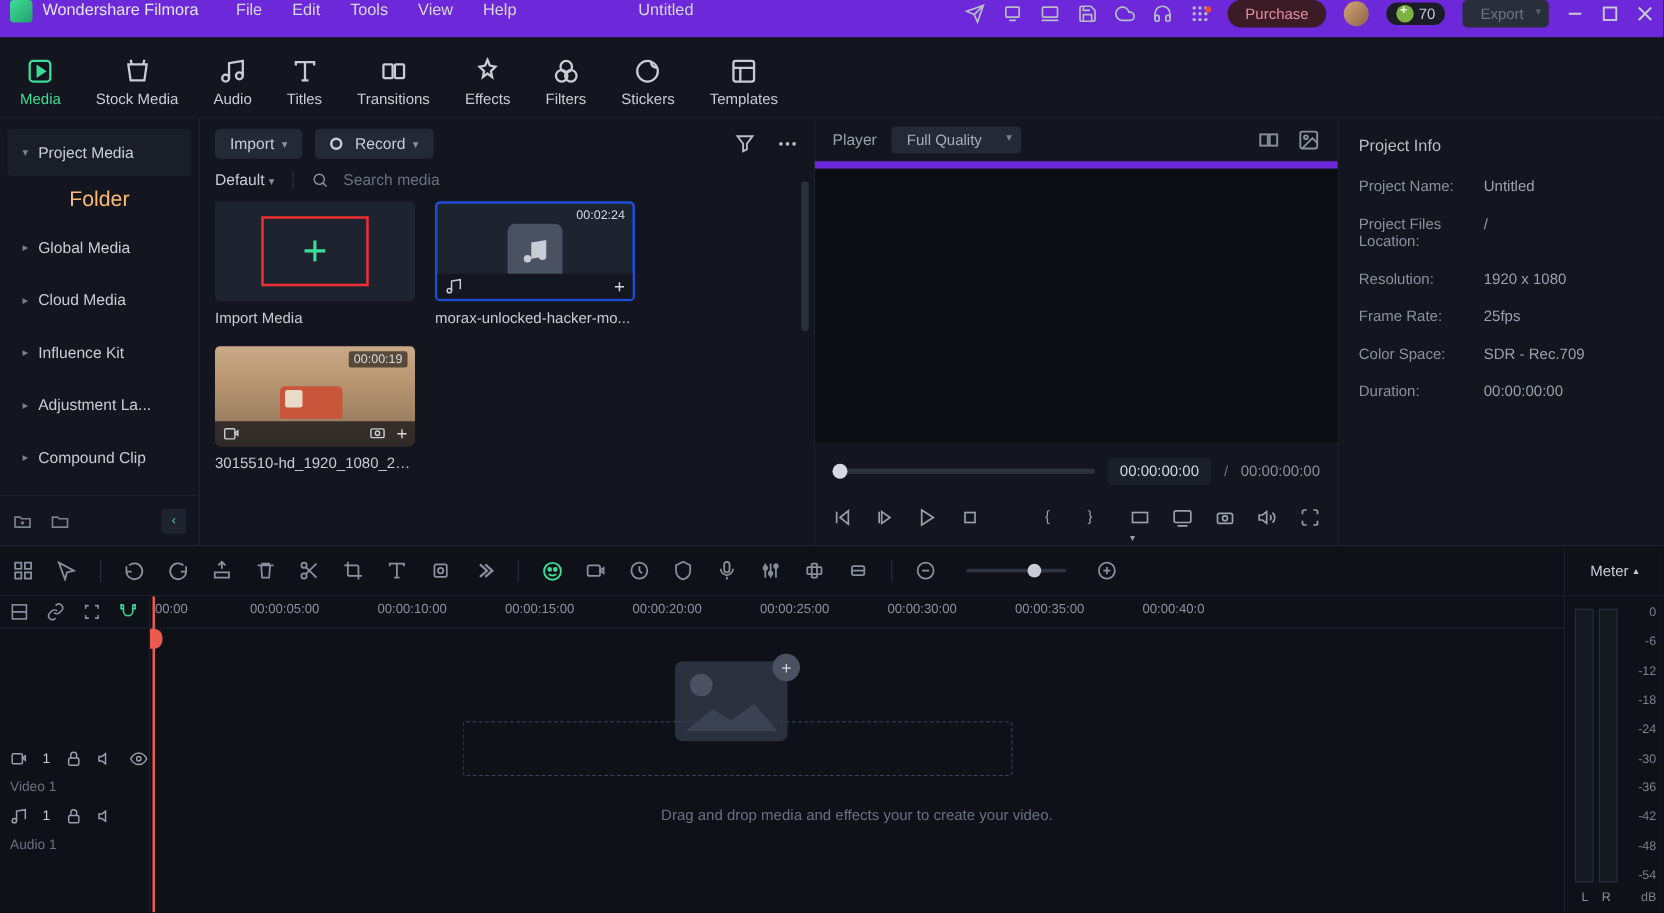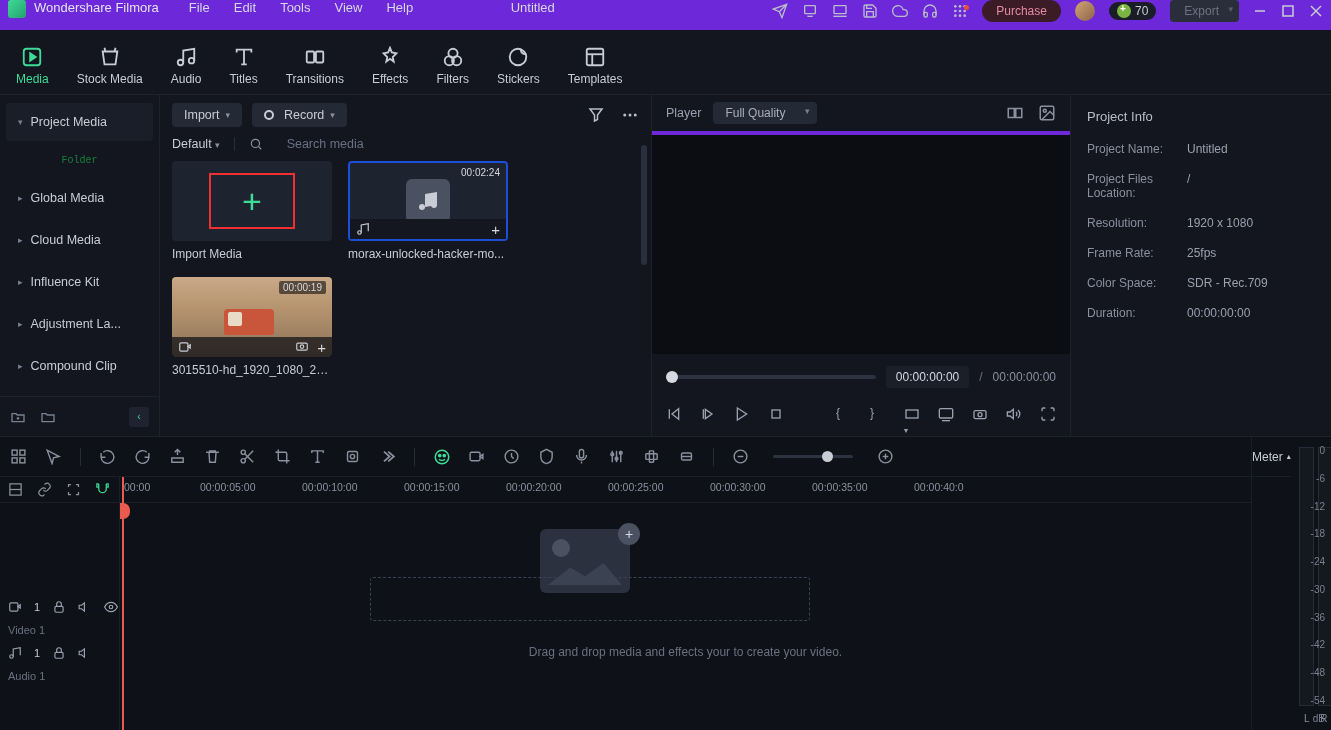--- a/index.html
+++ b/index.html
@@ -29,36 +29,36 @@
 .tab.active .ti { color:#3ddc97; }
 .tab.active .ti svg { stroke:#3ddc97; }
 .tab .tl { font-size:12px; color:#c8ccd4; }
 .tab.active .tl { color:#3ddc97; }
 
 .workspace { display:flex; height:341px; }
 .sidebar { width:160px; background:#13161f; border-right:1px solid #1e222d; padding-top:6px; display:flex;flex-direction:column;}
 .sb-row { height:38px; display:flex; align-items:center; padding:0 12px; cursor:pointer; font-size:12.5px; color:#c8ccd4; background:#1a1e29; margin:2px 6px; border-radius:4px;}
 .sb-row.plain{background:transparent;}
 .sb-row .chev { margin-right:8px; font-size:9px; color:#7a8090; }
-.sb-sub { height:34px;display:flex;align-items:center;justify-content:center;color:#15803d;font-size:10px;cursor:pointer;font-family:Liberation Mono, monospace;}
+.sb-sub { height:34px;display:flex;align-items:center;justify-content:center;color:#fdba74;font-size:17px;cursor:pointer;}
 .sb-spacer{flex:1;}
 .sb-bottom{height:40px;display:flex;align-items:center;gap:14px;padding:0 10px;border-top:1px solid #1e222d;}
 .sb-bottom .bico{width:16px;height:16px;color:#7a8090;cursor:pointer;}
 .sb-collapse{margin-left:auto;width:20px;height:20px;background:#1e232f;border-radius:3px;display:flex;align-items:center;justify-content:center;color:#3ddc97;font-size:10px;cursor:pointer;}
 
 .media-pane { flex:1; background:#13161f; padding:8px 12px; position:relative; }
 .mp-top { display:flex; align-items:center; gap:10px; margin-bottom:10px;}
 .pill { background:#242936; padding:5px 12px; border-radius:4px; display:flex; align-items:center; gap:6px; cursor:pointer; font-size:12.5px;}
 .pill .dd{font-size:9px;color:#8a909e;}
 .rec-dot { width:10px;height:10px;border:2px solid #c8ccd4;border-radius:50%;margin-right:4px;}
 .mp-top-right{margin-left:auto;display:flex;gap:16px;align-items:center;}
 .filter-ico,.more-ico{width:18px;height:18px;color:#b8bdc7;cursor:pointer;}
 .mp-row2{display:flex;align-items:center;gap:14px;margin-bottom:10px;}
 .default-dd{font-size:12.5px;color:#c8ccd4;cursor:pointer;}
-.search-wrap{display:flex;align-items:flex-end;gap:24px;padding-left:14px;border-left:1px solid #2a2f3d;}
+.search-wrap{display:flex;align-items:flex-end;gap:12px;padding-left:14px;border-left:1px solid #2a2f3d;}
 .search-wrap input{background:transparent;border:none;outline:none;color:#c8ccd4;font-size:12.5px;width:200px;}
 .search-wrap input::placeholder{color:#6a7080;}
 
 .thumbs { display:flex; flex-wrap:wrap; gap:16px; }
 .thumb-col{width:160px;}
 .thumb { width:160px; height:80px; background:#1e2330; border-radius:4px; position:relative; cursor:pointer; display:flex;align-items:center;justify-content:center;}
 .thumb.import { }
 .red-box{border:2px solid #f03030; width:86px;height:56px;display:flex;align-items:center;justify-content:center;}
 .plus{font-size:34px;color:#3ddc97;font-weight:200;line-height:1;}
 .thumb.sel{border:2px solid #1d4ed8;}
@@ -67,21 +67,21 @@
 .mus-ico{width:44px;height:44px;background:#4a5161;border-radius:6px;display:flex;align-items:center;justify-content:center;color:#c8ccd4;}
 .thumb-strip{position:absolute;bottom:0;left:0;right:0;height:20px;background:#14171f;display:flex;align-items:center;justify-content:space-between;padding:0 6px;}
 .thumb-name{font-size:12px;color:#c8ccd4;margin-top:6px;white-space:nowrap;overflow:hidden;text-overflow:ellipsis;}
 .vid-thumb { background:linear-gradient(180deg,#c9a988 0%,#b5936f 40%,#8a7258 100%); }
 .van{position:absolute;width:50px;height:26px;background:#c9553a;border-radius:4px 4px 2px 2px;bottom:22px;left:52px;}
 .van::before{content:"";position:absolute;width:14px;height:14px;background:#e8dcc8;border-radius:2px;top:3px;left:4px;}
 .vid-strip{position:absolute;bottom:0;left:0;right:0;height:20px;background:rgba(10,12,18,0.7);display:flex;align-items:center;justify-content:space-between;padding:0 6px;}
 .mp-scroll{position:absolute;right:4px;top:50px;width:6px;height:120px;background:#2a2f3d;border-radius:3px;}
 
 .player-pane { width:420px; background:#13161f; border-left:1px solid #1e222d; border-right:1px solid #1e222d; display:flex; flex-direction:column; }
-.pp-head{height:40px;display:flex;align-items:center;padding:0 14px;gap:12px;border-bottom:4px solid #6d28d9;text-align:center;}
+.pp-head{height:40px;display:flex;align-items:center;padding:0 14px;gap:12px;border-bottom:6px solid #6d28d9;text-align:center;}
 .pp-head .lbl{color:#9aa0ae;font-size:12.5px;}
 .quality-dd{background:#242936;padding:4px 32px 4px 12px;border-radius:4px;position:relative;color:#a9aebb;font-size:12px;cursor:pointer;}
 .quality-dd::after{content:"▾";position:absolute;right:8px;color:#7a8090;font-size:9px;}
 .pp-head-right{margin-left:auto;display:flex;gap:14px;}
 .grid-ico,.img-ico{width:18px;height:18px;color:#8a909e;cursor:pointer;}
 .preview { flex:1; background:#0b0d13; }
 .transport { height:46px; padding:0 14px; display:flex;align-items:center;gap:10px;}
 .seek{flex:1;height:4px;background:#2c3240;border-radius:2px;position:relative;}
 .seek::before{content:"";position:absolute;left:0;top:-4px;width:12px;height:12px;background:#d6d9e0;border-radius:50%;}
 .tc-box{background:#1b1f2a;padding:4px 10px;border-radius:3px;font-size:12px;color:#d6d9e0;}
@@ -119,21 +119,21 @@
 .ruler .tick{position:absolute;top:4px;font-size:10.5px;color:#8a909e;}
 .playhead{position:absolute;left:2px;top:0;bottom:0;width:2px;background:#ea5a4e;z-index:5;}
 .playhead::before{content:"";position:absolute;top:26px;left:-6px;width:14px;height:16px;background:#ea5a4e;border-radius:0 7px 7px 0;}
 .drop-zone{position:absolute;top:100px;left:250px;width:440px;height:44px;border:1px dashed #3a4152;border-radius:3px;}
 .drop-hint{position:absolute;top:168px;left:0;right:0;text-align:center;font-size:12px;color:#6a7080;}
 .drop-img{position:absolute;top:52px;left:420px;width:90px;height:64px;background:#2b313f;border-radius:6px;}
 .drop-img::before{content:"";position:absolute;width:18px;height:18px;background:#4a5161;border-radius:50%;top:10px;left:12px;}
 .drop-img::after{content:"";position:absolute;bottom:8px;left:8px;right:8px;height:22px;background:#3b4252;clip-path:polygon(0 100%,30% 20%,50% 60%,75% 0,100% 100%);}
 .drop-add{position:absolute;top:46px;left:498px;width:22px;height:22px;background:#4a5161;border-radius:50%;display:flex;align-items:center;justify-content:center;color:#d6d9e0;font-size:14px;}
 
-.meter-pane{width:80px;background:#0e1117;border-left:1px solid #1a1e29;display:flex;}
+.meter-pane{width:80px;background:#0e1117;border-left:1px solid #1a1e29;display:flex;flex-direction:column;}
 .meter-head{height:40px;display:flex;align-items:center;justify-content:center;font-size:12px;color:#c8ccd4;border-bottom:1px solid #1a1e29;gap:4px;cursor:pointer;}
 .meter-body{flex:1;position:relative;padding:6px 8px;}
 .meter-bars{position:absolute;left:8px;top:10px;bottom:24px;width:34px;display:flex;gap:4px;}
 .meter-bar{flex:1;background:#14181f;border:1px solid #262b38;}
 .meter-scale{position:absolute;right:6px;top:8px;bottom:24px;display:flex;flex-direction:column;justify-content:space-between;}
 .meter-scale span{font-size:10px;color:#7a8090;text-align:right;}
 .meter-lr{position:absolute;bottom:6px;left:8px;width:34px;display:flex;justify-content:space-around;font-size:10px;color:#8a909e;}
 .db{position:absolute;bottom:6px;right:6px;font-size:10px;color:#7a8090;}
 </style>
 </head>

